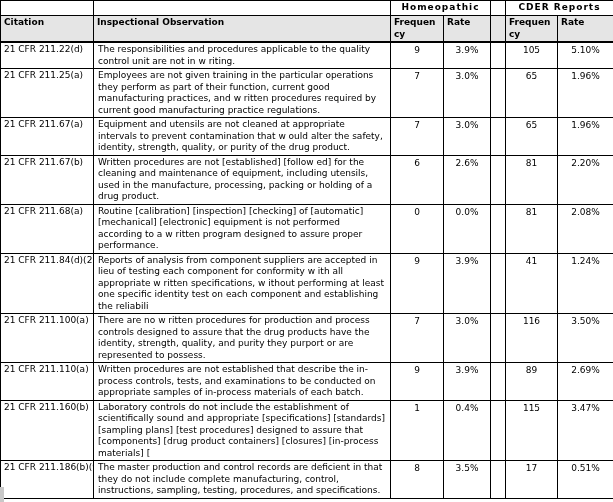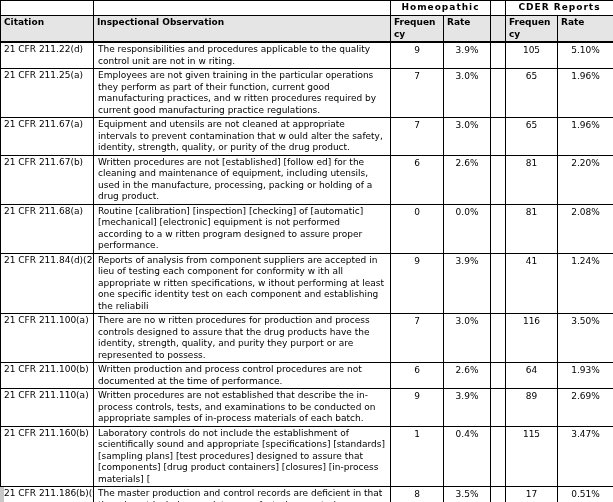--- a/index.html
+++ b/index.html
@@ -108,29 +108,20 @@
   </tr>
   <tr class="r3">
     <td class="cite">21 CFR 211.100(a)</td>
     <td class="obs">There are no w ritten procedures for production and process controls designed to assure that the drug products have the identity, strength, quality, and purity they purport or are represented to possess.</td>
     <td class="num">7</td>
     <td class="num">3.0%</td>
     <td class="gap"></td>
     <td class="num">116</td>
     <td class="num">3.50%</td>
   </tr>
-  <tr class="r2">
-    <td class="cite">21 CFR 211.100(b)</td>
-    <td class="obs">Written production and process control procedures are not documented at the time of performance.</td>
-    <td class="num">6</td>
-    <td class="num">2.6%</td>
-    <td class="gap"></td>
-    <td class="num">64</td>
-    <td class="num">1.93%</td>
-  </tr>
   <tr class="r3">
     <td class="cite">21 CFR 211.110(a)</td>
     <td class="obs">Written procedures are not established that describe the in-process controls, tests, and examinations to be conducted on appropriate samples of in-process materials of each batch.</td>
     <td class="num">9</td>
     <td class="num">3.9%</td>
     <td class="gap"></td>
     <td class="num">89</td>
     <td class="num">2.69%</td>
   </tr>
   <tr class="r4x">

